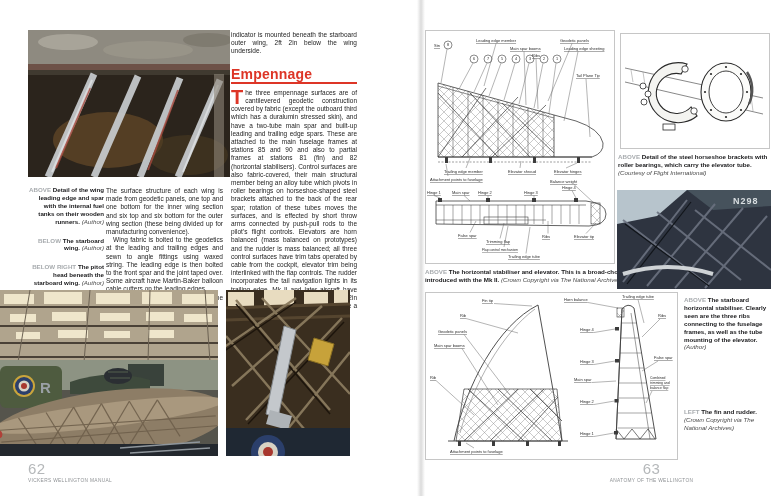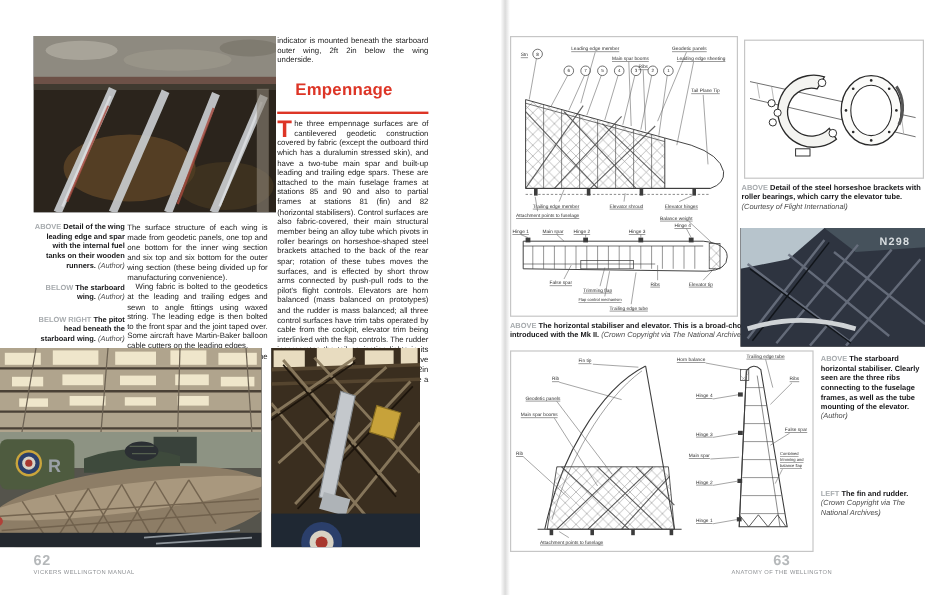--- a/index.html
+++ b/index.html
@@ -7,34 +7,34 @@
           font-family:"Liberation Sans",sans-serif;color:#1c1c1c;overflow:hidden;margin:0 auto;}
   .abs{position:absolute;}
   .body-text{font-size:6.5px;line-height:8.2px;text-align:justify;}
   .body-text p{margin:0;}
   .body-text p+p .ind{display:inline-block;width:7px;}
   .cap{font-size:6.2px;line-height:7.9px;font-weight:bold;color:#18181a;}
   .cap .tag{color:#a7abae;}
   .cap .credit{font-weight:normal;font-style:italic;color:#4a4a4a;}
   .cap-right{text-align:right;}
   .cap-block{margin-bottom:11px;}
-  .heading{font-size:14px;font-weight:bold;color:#dd3526;letter-spacing:.2px;margin:15px;}
+  .heading{font-size:14px;font-weight:bold;color:#dd3526;letter-spacing:.2px;margin:0;}
   .redrule{height:2px;background:#dd3526;margin:4px 0 5px 0;}
   .dropcap{float:left;color:#dd3526;font-size:20px;line-height:15px;font-weight:bold;margin:1px 2px 0 0;}
   .photo{position:absolute;overflow:hidden;background:#444;}
   .photo svg{display:block;}
   .dbox{position:absolute;border:1px solid #c6c6c6;background:#fff;}
   svg text{font-family:"Liberation Sans",sans-serif;}
   .dlab{font-size:4px;fill:#2e2e2e;}
   .dlab2{font-size:3.4px;fill:#2e2e2e;}
   .u{text-decoration:underline;}
   .stn{font-size:3.8px;fill:#2e2e2e;text-anchor:middle;}
   .dln{stroke:#5a5a5a;stroke-width:0.45;fill:none;}
   .out{stroke:#3c3c3c;fill:none;}
-  .folio-num{font-size:12px;color:#b5b8ba;letter-spacing:.5px;font-weight:bold;}
+  .folio-num{font-size:15px;color:#b5b8ba;letter-spacing:.5px;}
   .folio-txt{font-size:4.8px;color:#8f9295;letter-spacing:.35px;margin-top:1px;}
   .spine{position:absolute;left:417px;top:0;width:8px;height:496px;
          background:linear-gradient(90deg,rgba(0,0,0,0) 0%,rgba(0,0,0,.14) 50%,rgba(0,0,0,0) 100%);}
 </style>
 </head>
 <body>
 
 <div class="spread">
 
   <div class="photo" style="left:28px;top:30px;width:202px;height:147px;">

